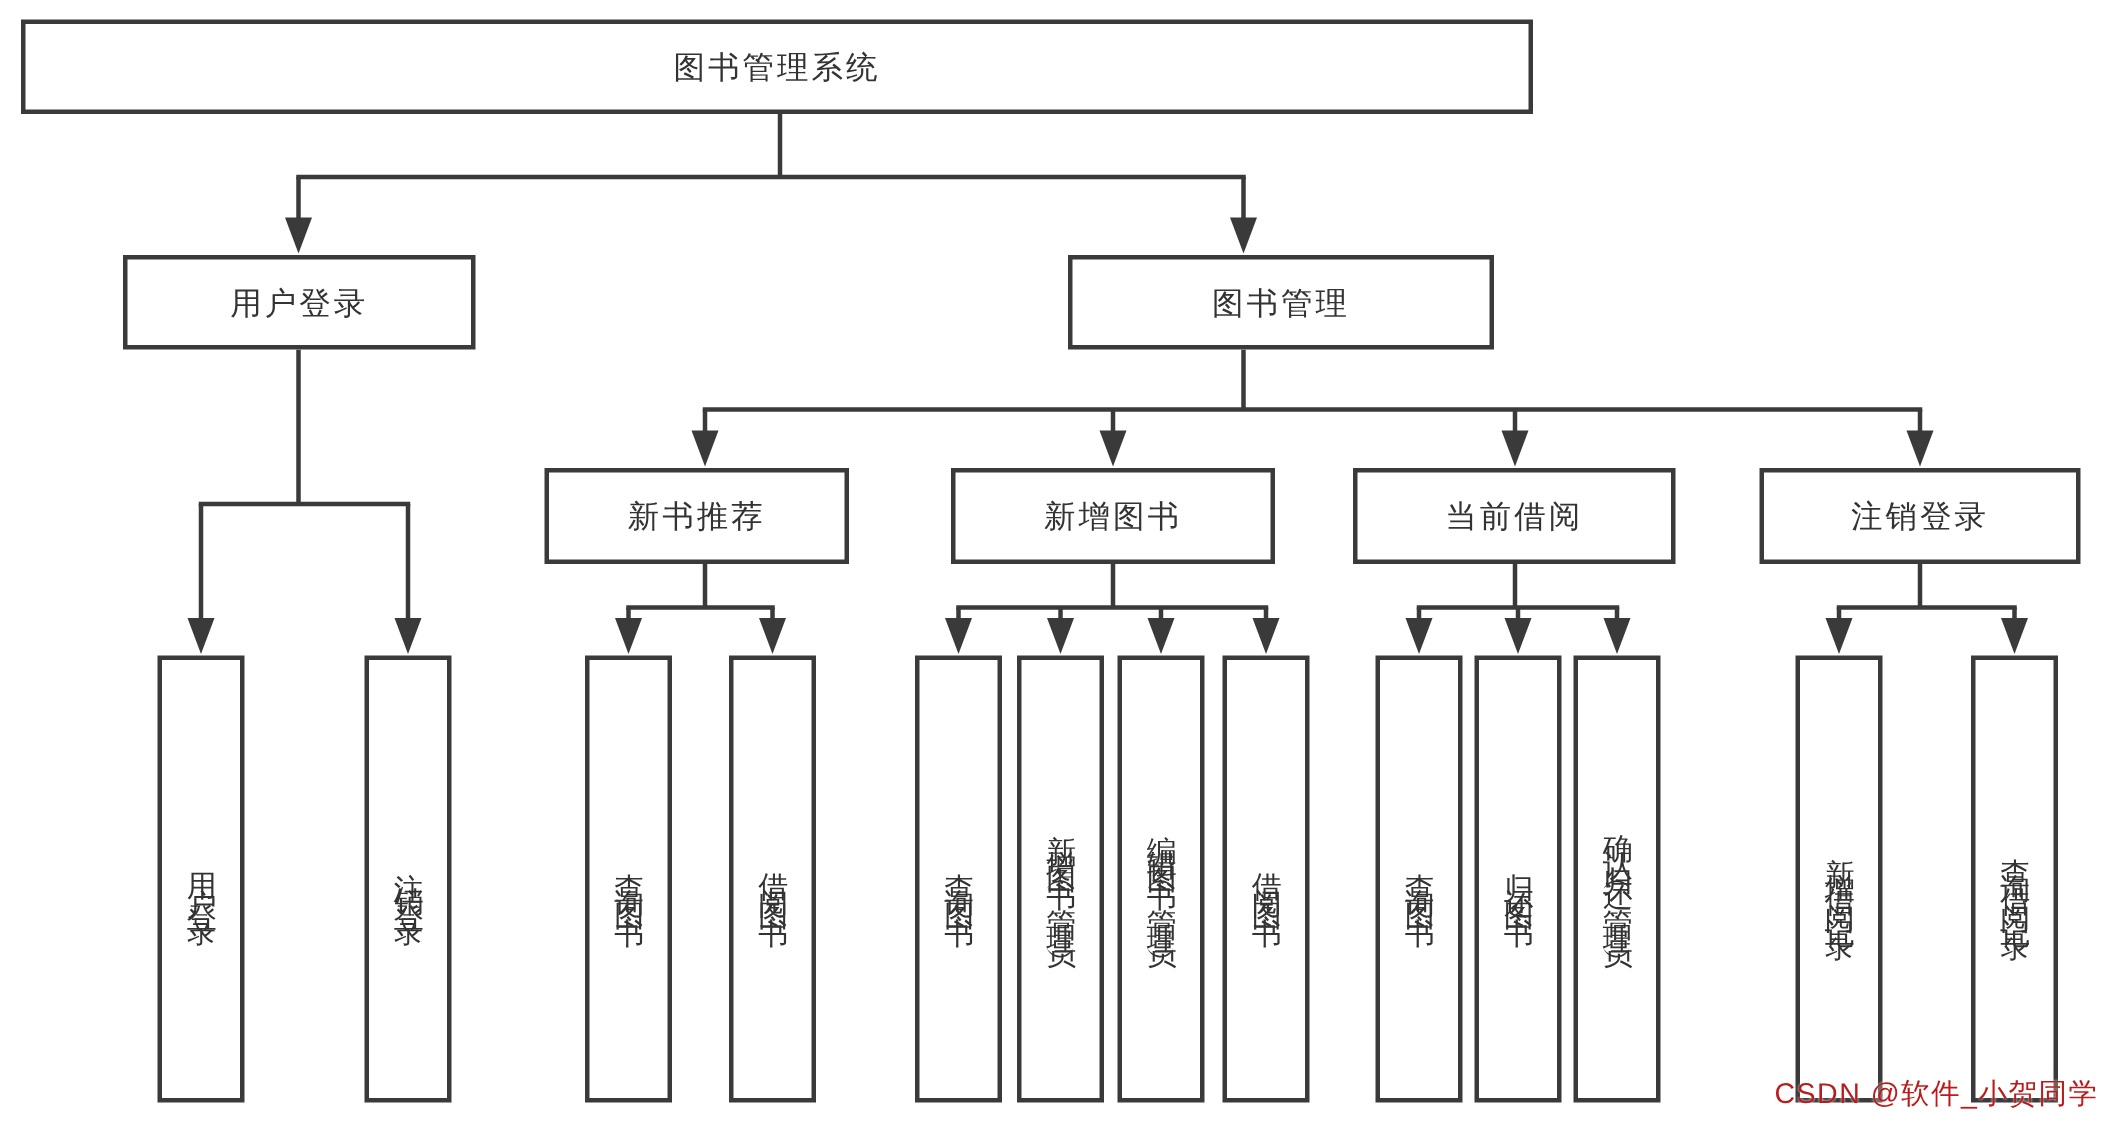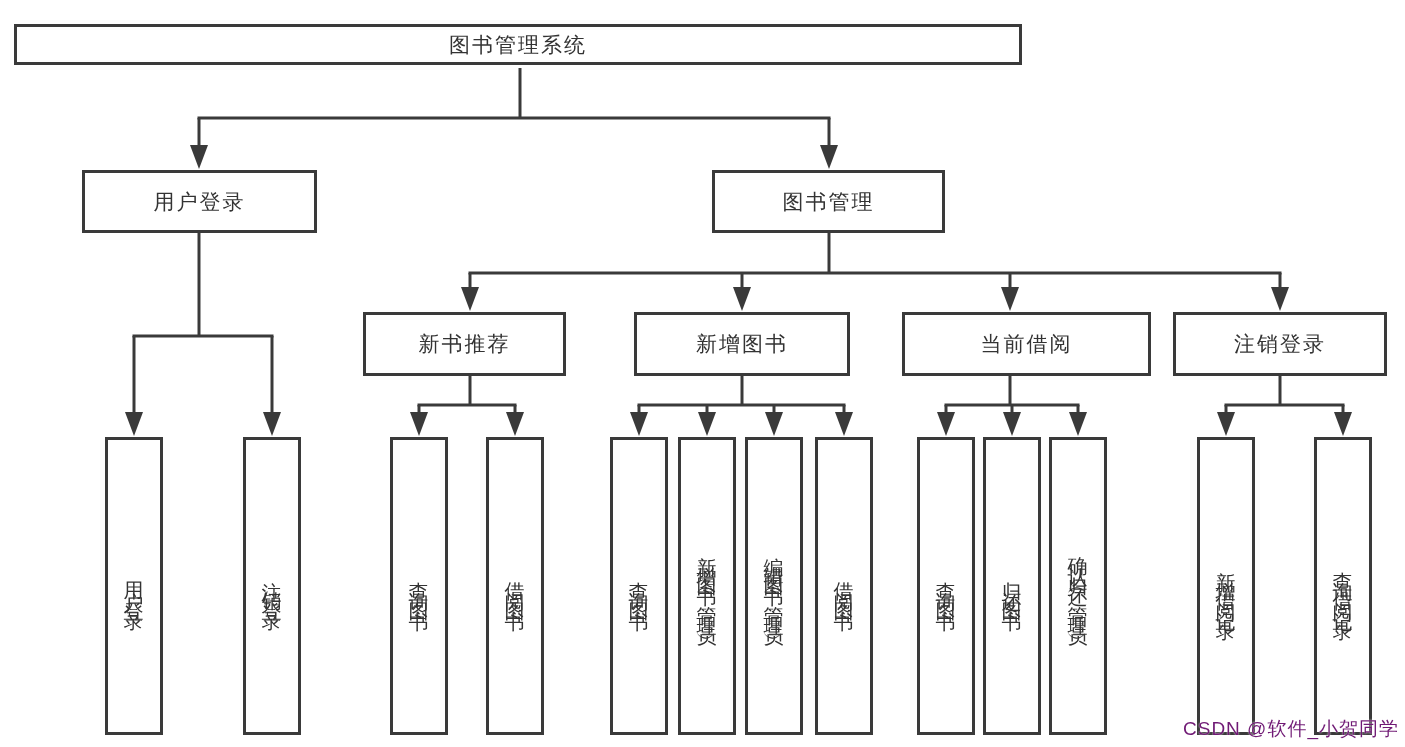--- a/index.html
+++ b/index.html
@@ -46,21 +46,21 @@
     color: #333333;
     line-height: 1;
     white-space: nowrap;
   }
   .watermark {
     position: absolute;
     left: 1183px;
     top: 716px;
     font-size: 19px;
     letter-spacing: 1px;
-    color: #701a75;
+    color: #b91c1c;
     text-shadow: 0 0 2px #ffffff;
     white-space: nowrap;
   }
 </style>
 </head>
 <body>
 
 <div id="stage">
 
   <svg id="wires" viewBox="0 0 1405 747" xmlns="http://www.w3.org/2000/svg" stroke="#3a3a3a" stroke-width="3" fill="#3a3a3a">
@@ -132,38 +132,38 @@
     <g>
       <line x1="1280" y1="376" x2="1280" y2="405"></line>
       <line x1="1224.5" y1="405" x2="1344.5" y2="405"></line>
       <line x1="1226" y1="405" x2="1226" y2="417"></line>
       <polygon points="1217,412 1235,412 1226,436" stroke="none"></polygon>
       <line x1="1343" y1="405" x2="1343" y2="417"></line>
       <polygon points="1334,412 1352,412 1343,436" stroke="none"></polygon>
     </g>
   </svg>
 
-  <div class="box hbox" style="left:14px;top:24px;width:1008px;height:41px">
+  <div class="box hbox" style="left:14px;top:13px;width:1008px;height:63px">
     <span>图书管理系统</span>
   </div>
 
   <div class="box hbox" style="left:82px;top:170px;width:235px;height:63px">
     <span>用户登录</span>
   </div>
-  <div class="box hbox" style="left:712px;top:170px;width:233px;height:63px">
+  <div class="box hbox" style="left:712px;top:170px;width:284px;height:63px">
     <span>图书管理</span>
   </div>
 
   <div class="box hbox" style="left:363px;top:312px;width:203px;height:64px">
     <span>新书推荐</span>
   </div>
   <div class="box hbox" style="left:634px;top:312px;width:216px;height:64px">
     <span>新增图书</span>
   </div>
-  <div class="box hbox" style="left:902px;top:312px;width:249px;height:64px">
+  <div class="box hbox" style="left:902px;top:312px;width:215px;height:64px">
     <span>当前借阅</span>
   </div>
   <div class="box hbox" style="left:1173px;top:312px;width:214px;height:64px">
     <span>注销登录</span>
   </div>
 
   <div class="box vbox" style="left:105px;top:437px;width:58px;height:298px">
     <span>用户登录</span>
   </div>
   <div class="box vbox" style="left:243px;top:437px;width:58px;height:298px">

